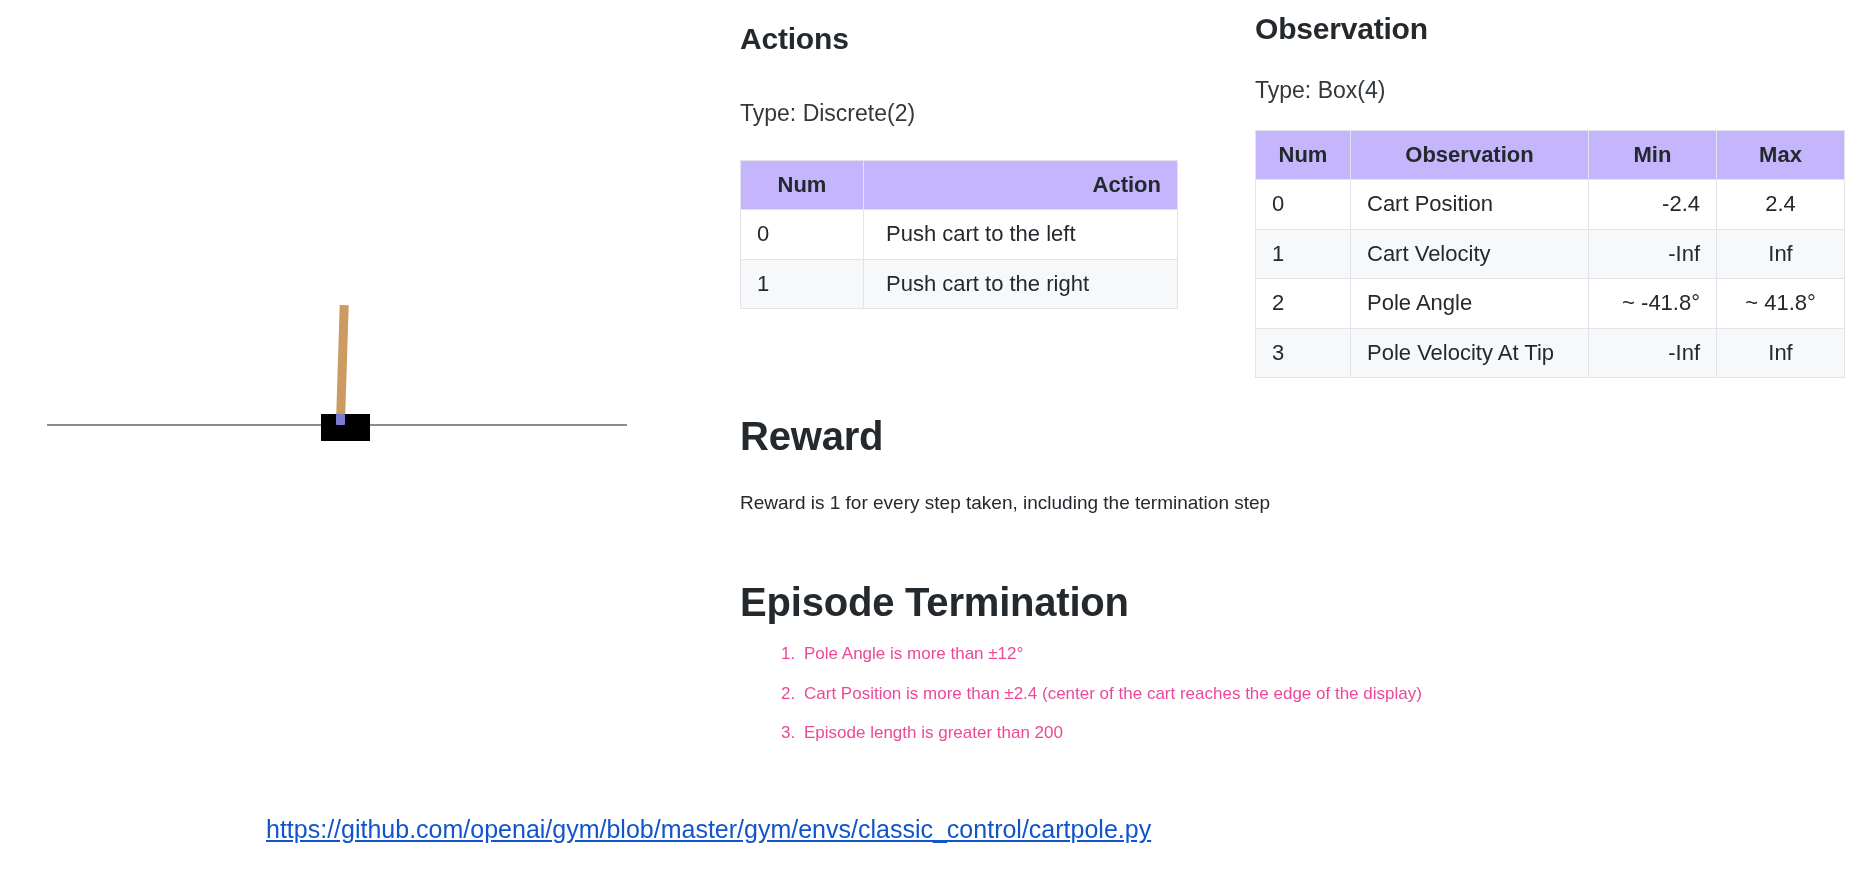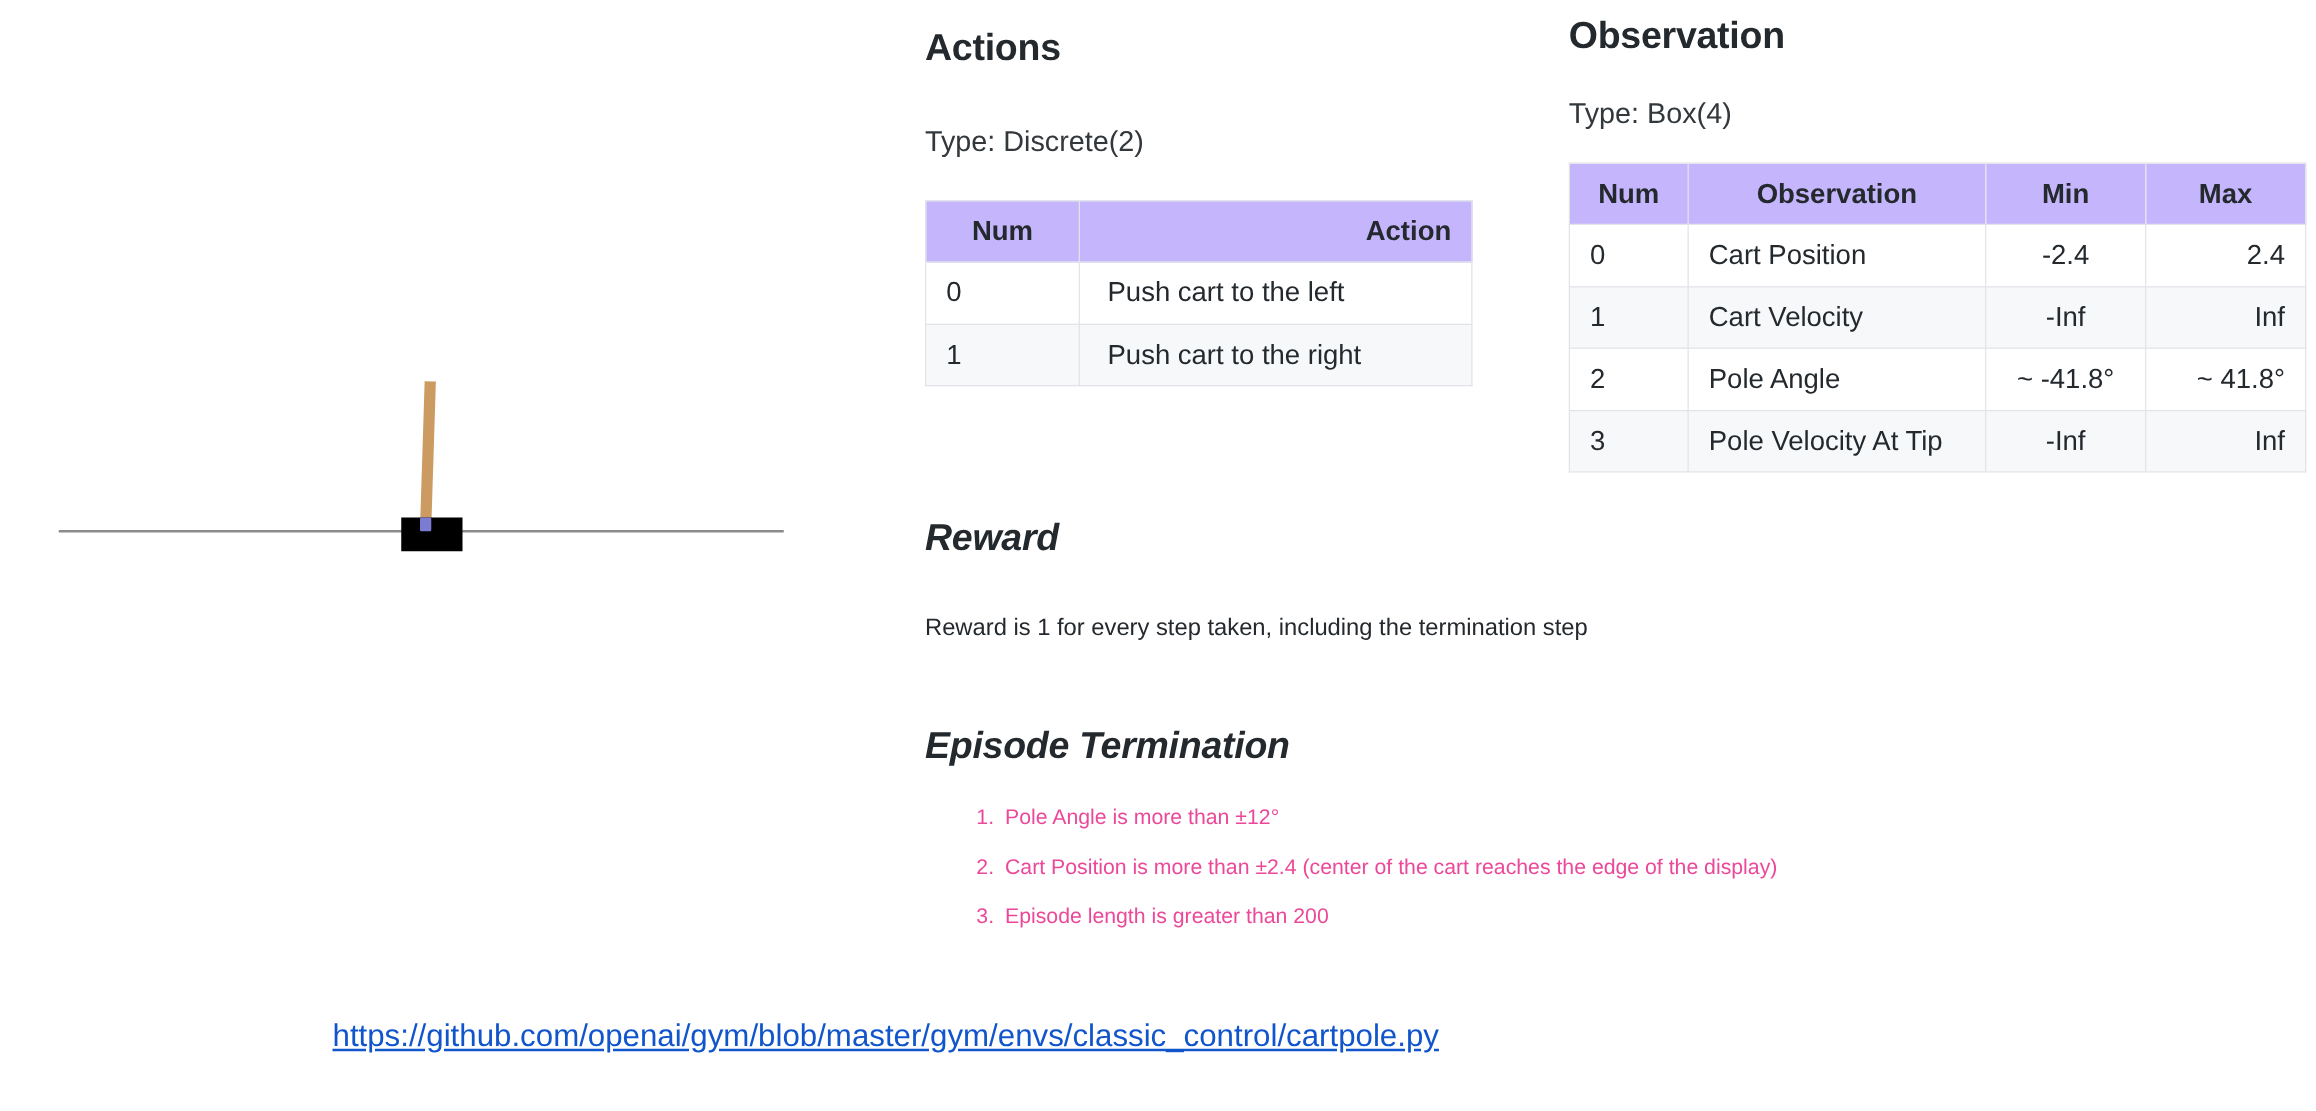--- a/index.html
+++ b/index.html
@@ -65,26 +65,25 @@
   .section-heading {
     position: absolute;
     font-size: 30px;
     font-weight: bold;
     letter-spacing: -0.2px;
     color: #24292e;
     white-space: nowrap;
   }
   .section-subheading {
     position: absolute;
-    font-size: 30px;
+    font-size: 40px;
     font-weight: bold;
     letter-spacing: -0.2px;
     color: #24292e;
     white-space: nowrap;
-    font-style: italic;
   }
   .type-line {
     position: absolute;
     font-size: 23px;
     font-weight: normal;
     color: #33383d;
     white-space: nowrap;
   }
   .body-text {
     position: absolute;
@@ -125,23 +124,23 @@
   #actions-table th.col-action, #actions-table td.col-action { width: 275px; text-align: right; }
   #actions-table td.col-action { text-align: left; padding-left: 22px; }
 
   
   #observation-table { left: 1255px; top: 130px; }
   #observation-table th.col-num, #observation-table td.col-num { width: 62px; }
   #observation-table td.col-num { text-align: left; }
   #observation-table th.col-obs, #observation-table td.col-obs { width: 205px; }
   #observation-table td.col-obs { text-align: left; }
   #observation-table th.col-min, #observation-table td.col-min { width: 95px; }
-  #observation-table td.col-min { text-align: center; }
+  #observation-table td.col-min { text-align: right; }
   #observation-table th.col-max, #observation-table td.col-max { width: 95px; }
-  #observation-table td.col-max { text-align: right; }
+  #observation-table td.col-max { text-align: center; }
 
   
   #termination-list {
     position: absolute;
     left: 760px;
     top: 645px;
     margin: 0;
     padding: 0 0 0 40px;
     list-style: decimal;
     font-size: 17px;

